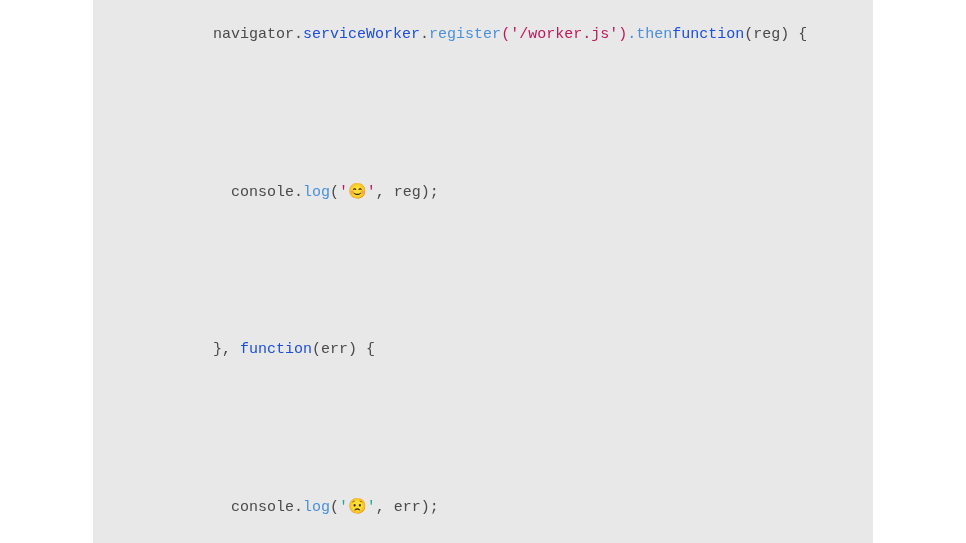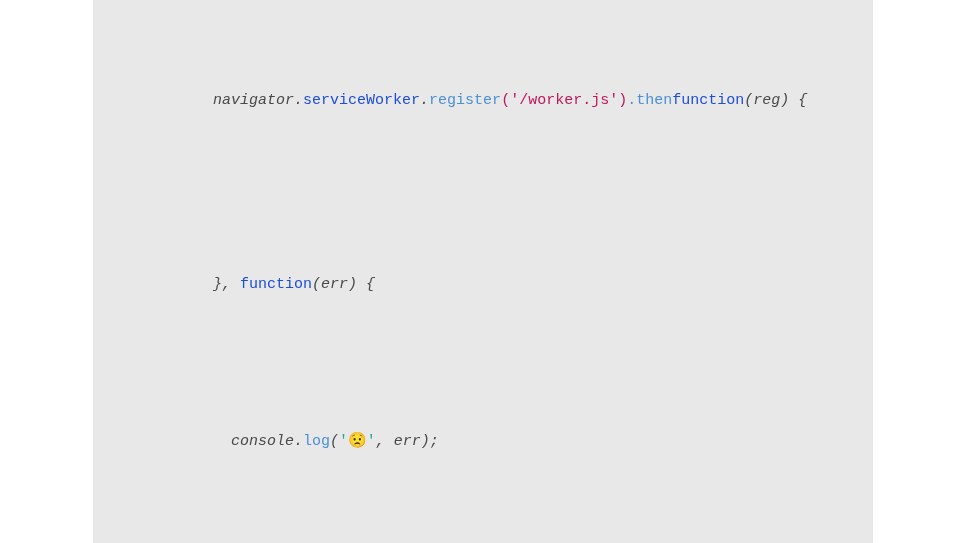--- a/index.html
+++ b/index.html
@@ -32,21 +32,20 @@
       line-height: 1.75;
       white-space: pre;
     }
 
     .color-keyword {
       color: #1d4ed8;
     }
 
     .color-default {
       color: #4a4a4a;
-      font-style: italic;
     }
 
     .color-method {
       color: #4a90d9;
       margin-top: 28px;
     }
 
     .color-string-green {
       color: #be185d;
     }
@@ -66,20 +65,23 @@
   <div class="code-block">
 
     
 
     
 
     <span class="code-line">
       <span class="color-default">  </span><span class="color-default">navigator</span><span class="color-default">.</span><span class="color-keyword">serviceWorker</span><span class="color-default">.</span><span class="color-method">register</span><span class="color-string-green">('/worker.js')</span><span class="color-method">.then</span><span class="color-keyword">function</span><span class="color-default">(reg) {</span>
     </span>
 
+    <span class="code-line">
+      <span class="color-default">    </span><span class="color-default">console</span><span class="color-default">.</span><span class="color-method">log</span><span class="color-default">(</span><span class="color-string-green">'😊'</span><span class="color-default">, reg);</span>
+    </span>
 
     <span class="code-line">
       <span class="color-default">  </span><span class="color-default">}, </span><span class="color-keyword">function</span><span class="color-default">(err) {</span>
     </span>
 
     <span class="code-line">
       <span class="color-default">    </span><span class="color-default">console</span><span class="color-default">.</span><span class="color-method">log</span><span class="color-default">(</span><span class="color-string-teal">'😟'</span><span class="color-default">, err);</span>
     </span>
 
     

